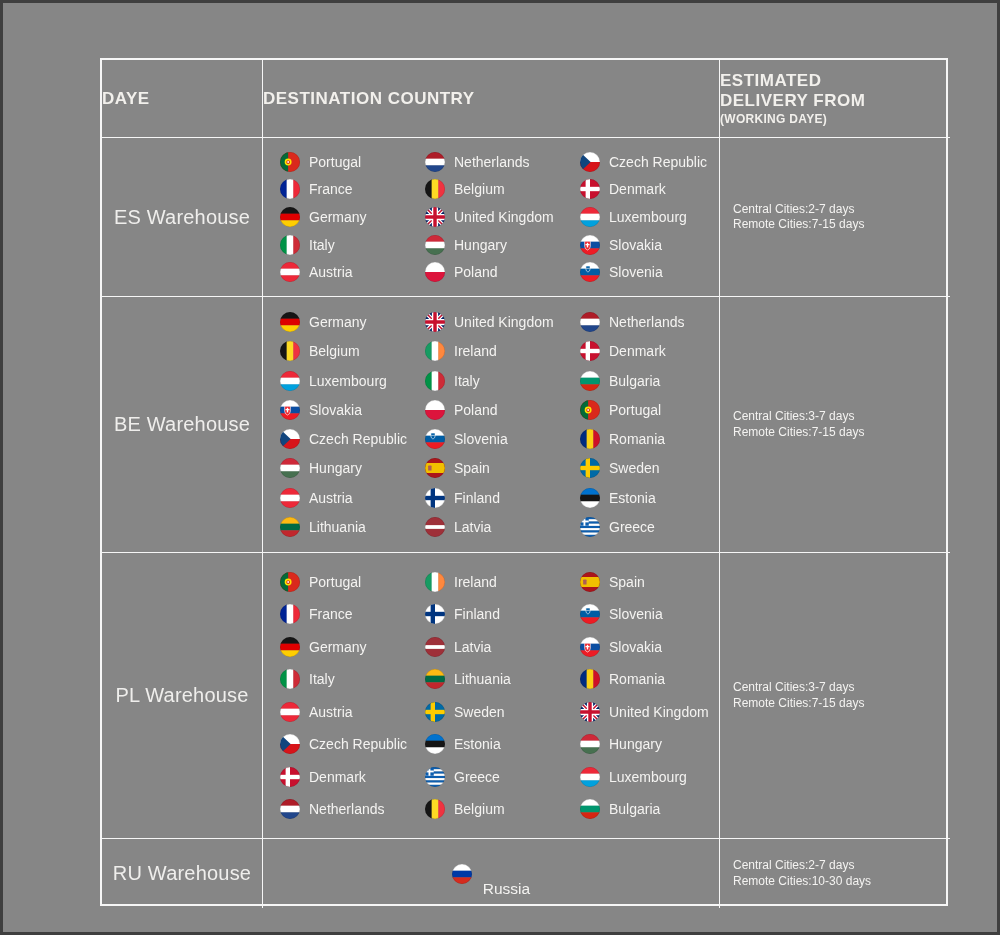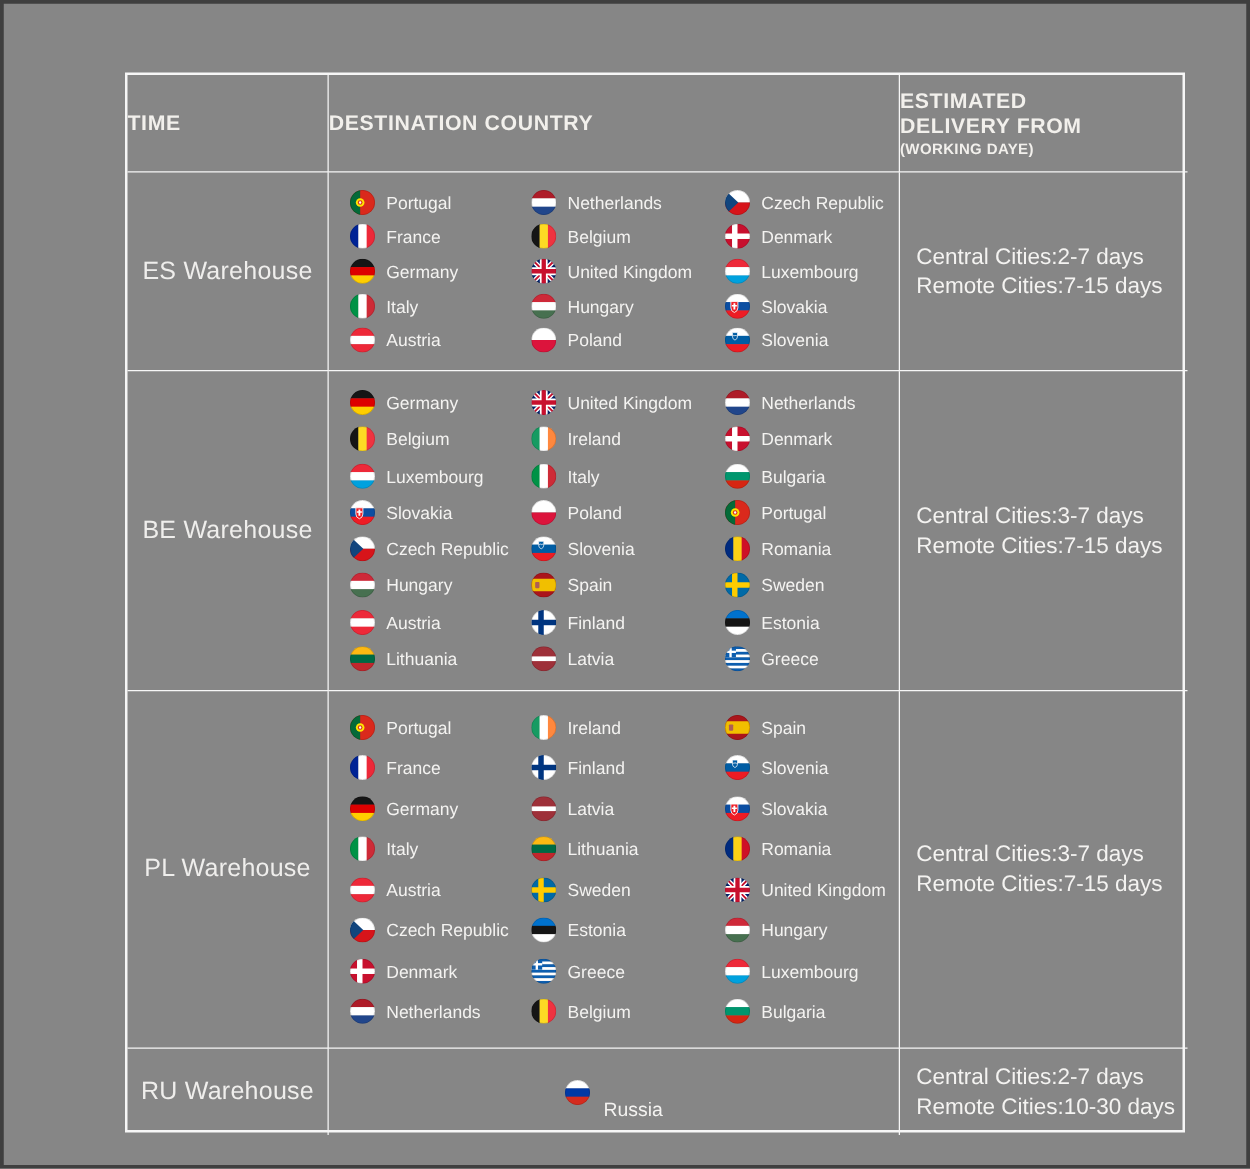--- a/index.html
+++ b/index.html
@@ -40,31 +40,31 @@
 
   .citem { display:flex; align-items:center; gap:9px; }
   .citem .flag { width:20px; height:20px; display:inline-flex; flex:0 0 20px; }
   .citem .cname { font-size:14px; color:#f4f3f1; white-space:nowrap; }
 
   .destcell.single { align-items:center; justify-content:center; padding:0; }
   .destcell.single .citem { gap:11px; }
   .destcell.single .cname { font-size:15.5px;margin-top:30px; }
 
   .timecell { display:flex; flex-direction:column; justify-content:center; padding-left:13px; }
-  .timeline { font-size:18px; line-height:1.28; color:#f4f3f1; white-space:nowrap; }
+  .timeline { font-size:12px; line-height:1.28; color:#f4f3f1; white-space:nowrap; }
 
   svg { display:block; }
 </style>
 </head>
 <body>
 
 <div class="page" style="background: rgb(134, 134, 134); border-color: rgb(63, 63, 63);">
   <div class="tbl" id="tbl">
     <div class="cell hcell">
-      <div class="htext">TIME</div>
+      <div class="htext">DAYE</div>
     </div>
     <div class="cell hcell">
       <div class="htext">DESTINATION COUNTRY</div>
     </div>
     <div class="cell hcell">
       <div class="htext">ESTIMATED</div>
       <div class="htext">DELIVERY FROM</div>
       <div class="hsub">(WORKING DAYE)</div>
     </div>
   <div class="cell whcell">

